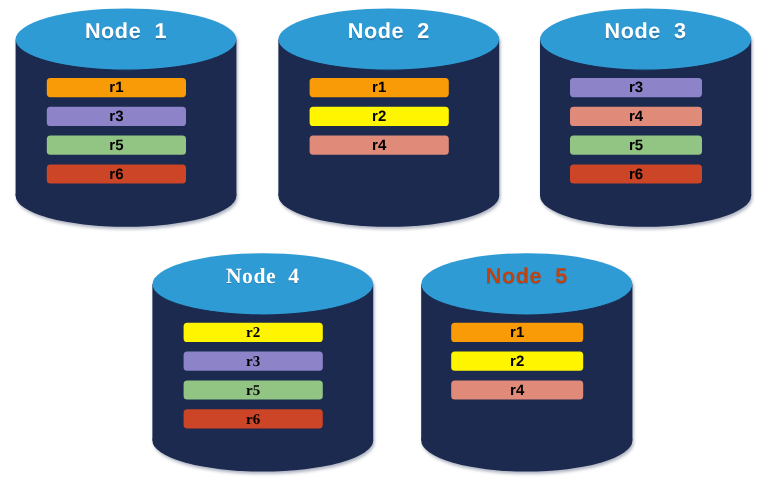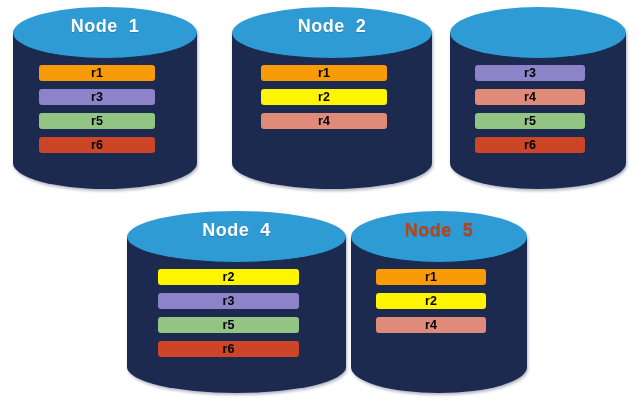--- a/index.html
+++ b/index.html
@@ -118,47 +118,48 @@
         <div class="cyl-top" style="background: rgb(47, 155, 212);"></div>
       </div>
       <div class="node-label" style="color: rgb(255, 255, 255);">Node  1</div>
       <div class="replica-stack">
         <div class="replica" style="background: rgb(248, 155, 7); color: rgb(0, 0, 0);">r1</div>
         <div class="replica" style="background: rgb(141, 131, 200); color: rgb(0, 0, 0);">r3</div>
         <div class="replica" style="background: rgb(146, 197, 131); color: rgb(0, 0, 0);">r5</div>
         <div class="replica" style="background: rgb(203, 69, 38); color: rgb(0, 0, 0);">r6</div>
       </div>
     </div>
-    <div class="node" style="left: 232px; top: 7px; width: 184px; height: 182px; padding-left: 16px;">
+    <div class="node" style="left: 232px; top: 7px; width: 184px; height: 182px;">
       <div class="node-body">
         <div class="cyl-bottom" style="background: rgb(27, 42, 78);"></div>
         <div class="cyl-side" style="background: rgb(27, 42, 78);"></div>
         <div class="cyl-top" style="background: rgb(47, 155, 212);"></div>
       </div>
       <div class="node-label" style="color: rgb(255, 255, 255);">Node  2</div>
       <div class="replica-stack">
         <div class="replica" style="background: rgb(248, 155, 7); color: rgb(0, 0, 0);">r1</div>
         <div class="replica" style="background: rgb(255, 245, 0); color: rgb(0, 0, 0);">r2</div>
         <div class="replica" style="background: rgb(224, 138, 121); color: rgb(0, 0, 0);">r4</div>
       </div>
     </div>
     <div class="node" style="left: 450px; top: 7px; width: 176px; height: 182px;">
       <div class="node-body">
         <div class="cyl-bottom" style="background: rgb(27, 42, 78);"></div>
         <div class="cyl-side" style="background: rgb(27, 42, 78);"></div>
         <div class="cyl-top" style="background: rgb(47, 155, 212);"></div>
       </div>
+      <div class="node-label" style="color: rgb(255, 255, 255);">Node  3</div>
       <div class="replica-stack">
         <div class="replica" style="background: rgb(141, 131, 200); color: rgb(0, 0, 0);">r3</div>
         <div class="replica" style="background: rgb(224, 138, 121); color: rgb(0, 0, 0);">r4</div>
         <div class="replica" style="background: rgb(146, 197, 131); color: rgb(0, 0, 0);">r5</div>
         <div class="replica" style="background: rgb(203, 69, 38); color: rgb(0, 0, 0);">r6</div>
       </div>
     </div>
-    <div class="node" style="left: 127px; top: 211px; width: 219px; height: 182px;">
+    <div class="node" style="left: 127px; top: 211px; width: 184px; height: 182px; font-family: Liberation Serif, serif;">
       <div class="node-body">
         <div class="cyl-bottom" style="background: rgb(27, 42, 78);"></div>
         <div class="cyl-side" style="background: rgb(27, 42, 78);"></div>
         <div class="cyl-top" style="background: rgb(47, 155, 212);"></div>
       </div>
       <div class="node-label" style="color: rgb(255, 255, 255);">Node  4</div>
       <div class="replica-stack">
         <div class="replica" style="background: rgb(255, 245, 0); color: rgb(0, 0, 0);">r2</div>
         <div class="replica" style="background: rgb(141, 131, 200); color: rgb(0, 0, 0);">r3</div>
         <div class="replica" style="background: rgb(146, 197, 131); color: rgb(0, 0, 0);">r5</div>

